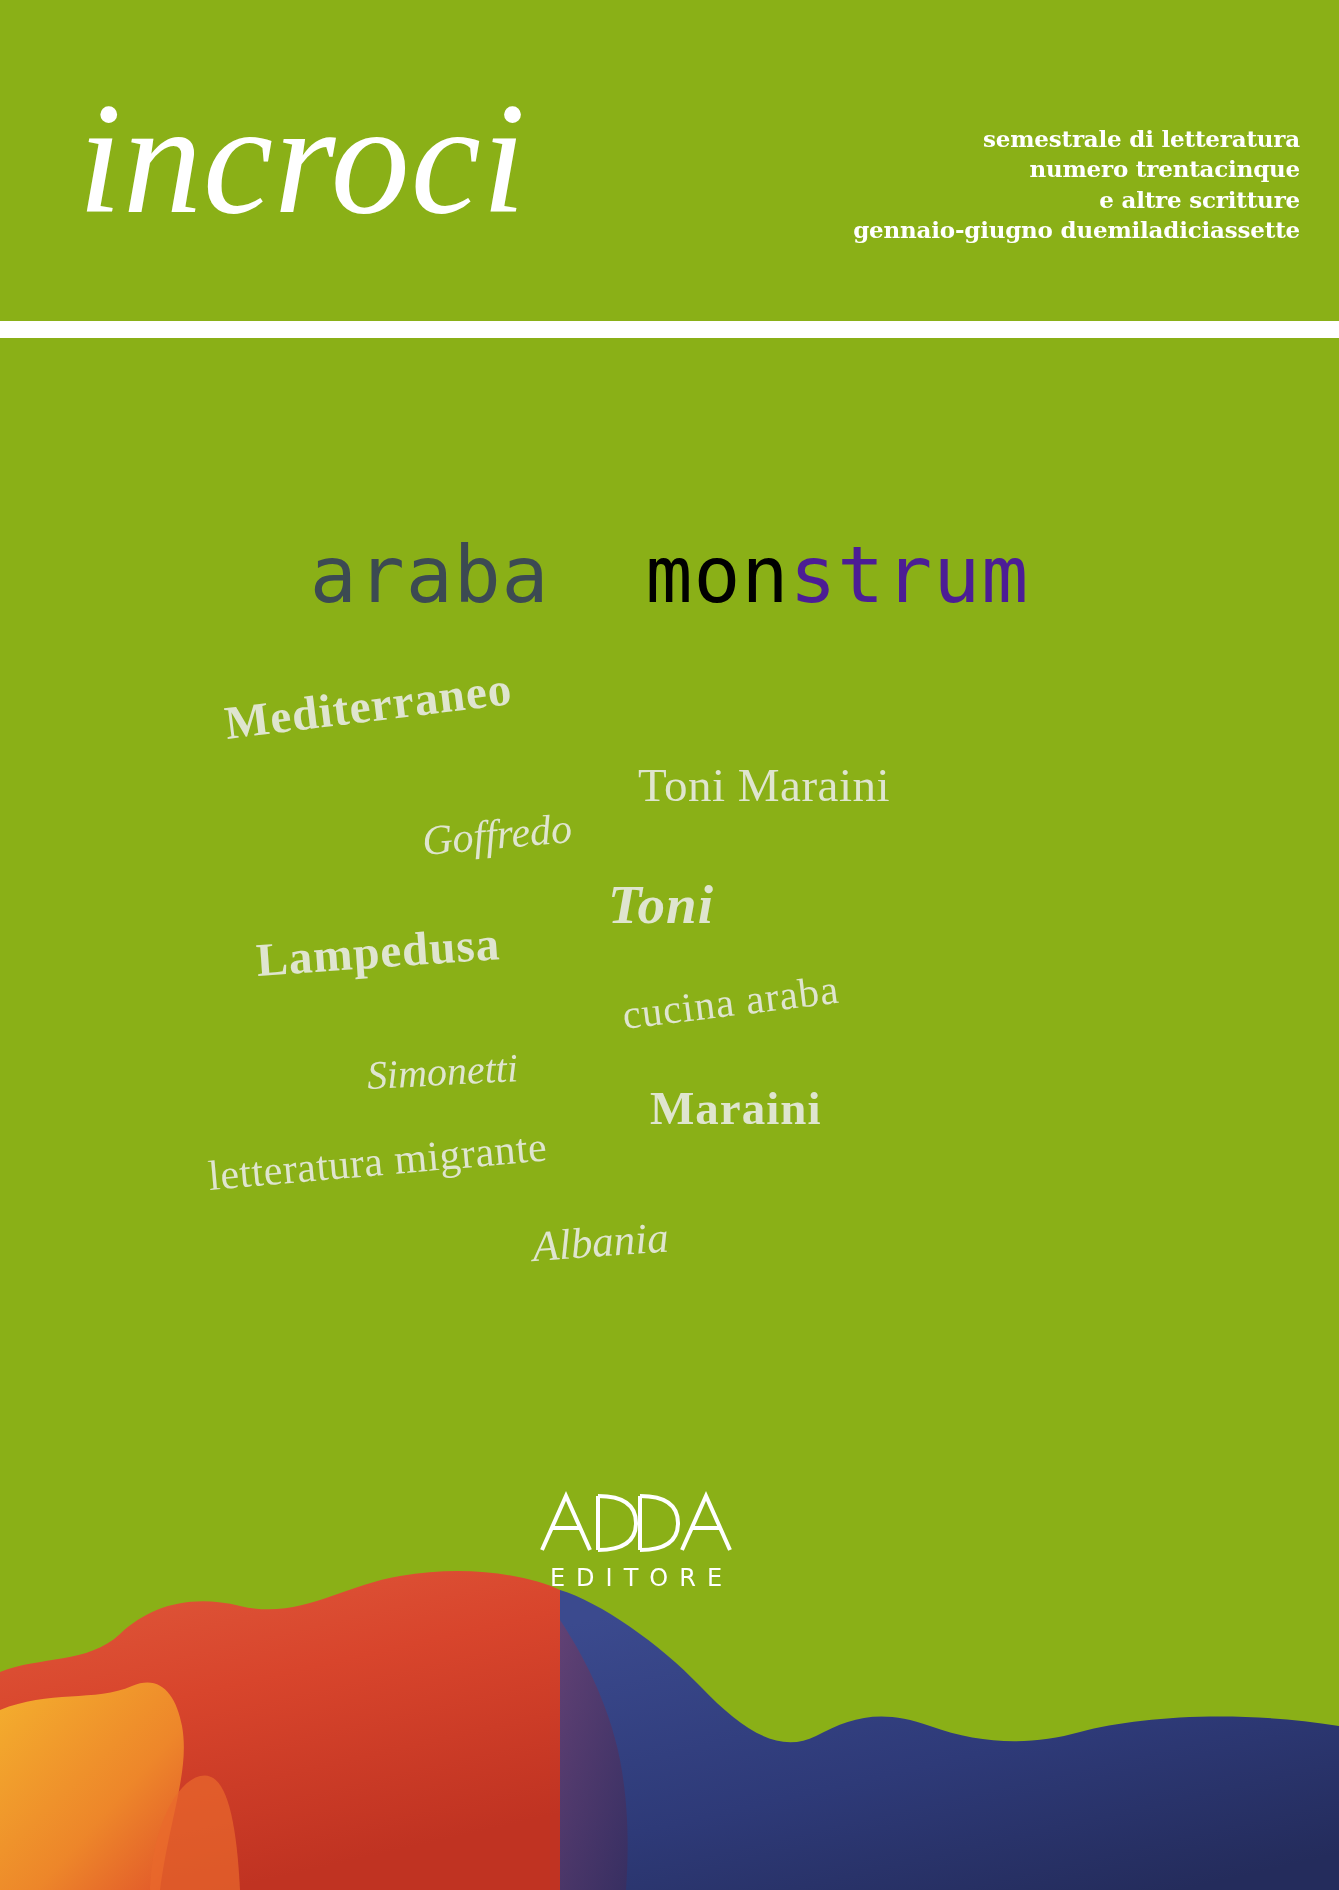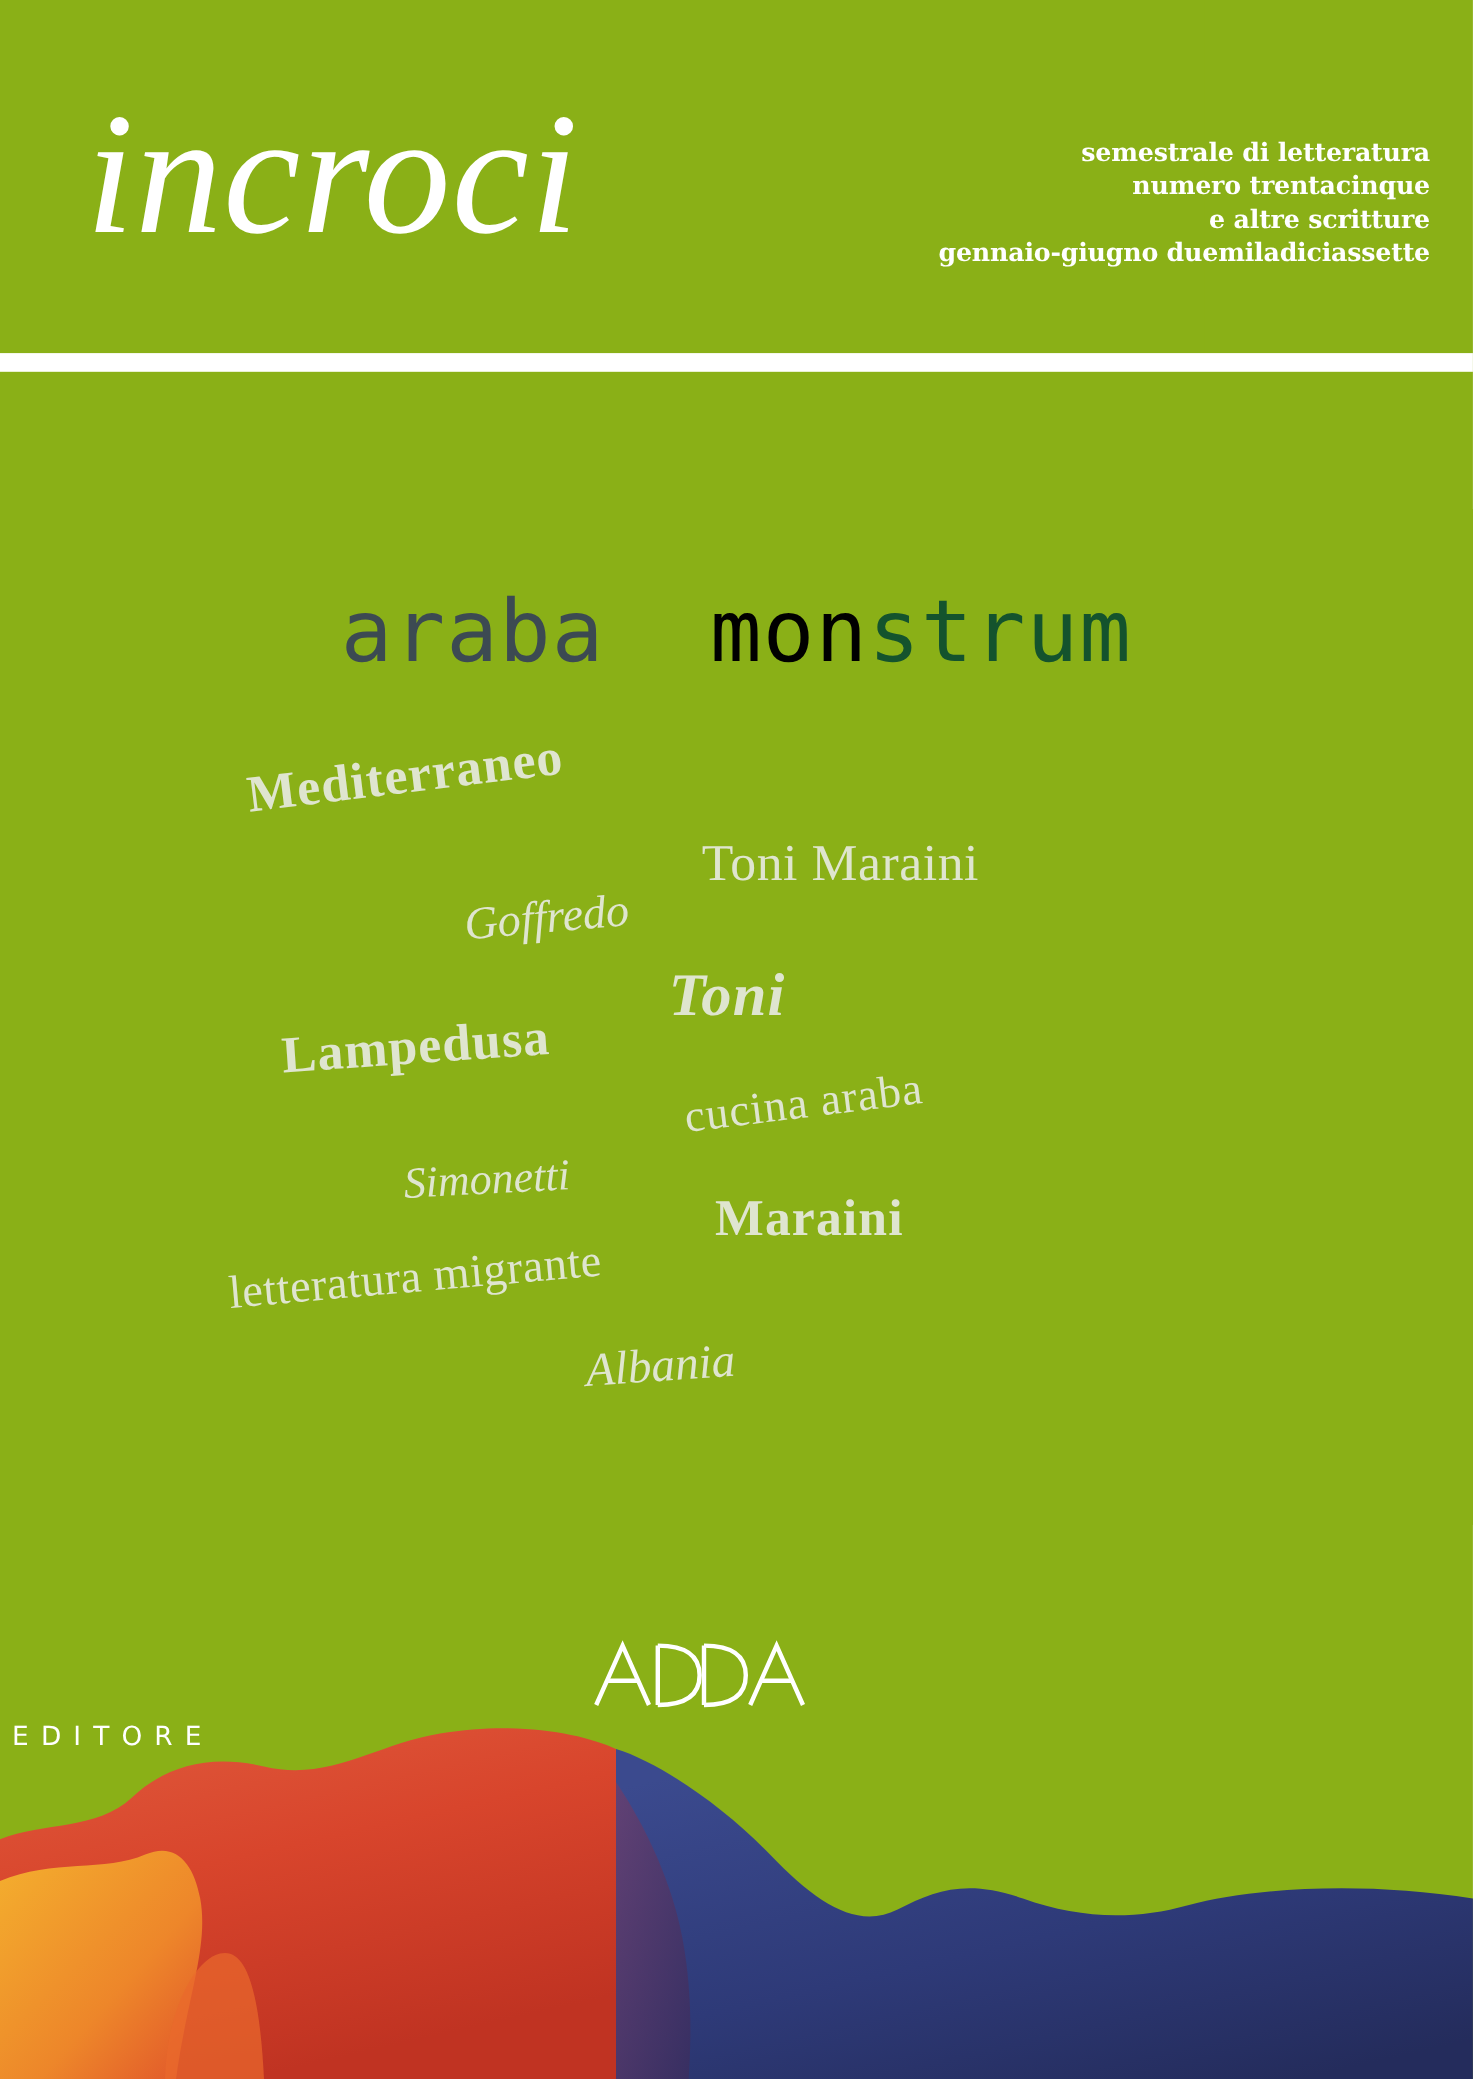--- a/index.html
+++ b/index.html
@@ -66,21 +66,21 @@
     top: 530px;
     width: 1339px;
     text-align: center;
     font-family: "DejaVu Sans Mono", monospace;
     font-size: 78px;
     letter-spacing: 1px;
     white-space: nowrap;
   }
   .theme .w1 { color: #3c4a52; }
   .theme .w2-red { color: #000000; }
-  .theme .w2-dark { color: #14532d; }
+  .theme .w2-dark { color: #4c1d95; }
   .theme span { display: inline-block; }
 
   
   .cloud {
     position: absolute;
     left: 0;
     top: 700px;
     width: 1339px;
     height: 500px;
   }
@@ -161,20 +161,21 @@
     transform: rotate(-4deg);
     transform-origin: left bottom;
   }
 
   
   .publisher {
     position: absolute;
     left: 0;
     top: 1490px;
     width: 1272px;
+    text-align: center;
   }
   .publisher-mark {
     display: block;
     margin: 0 auto;
     width: 200px;
     height: 64px;
   }
   .publisher-name {
     display: block;
     margin-top: 10px;

